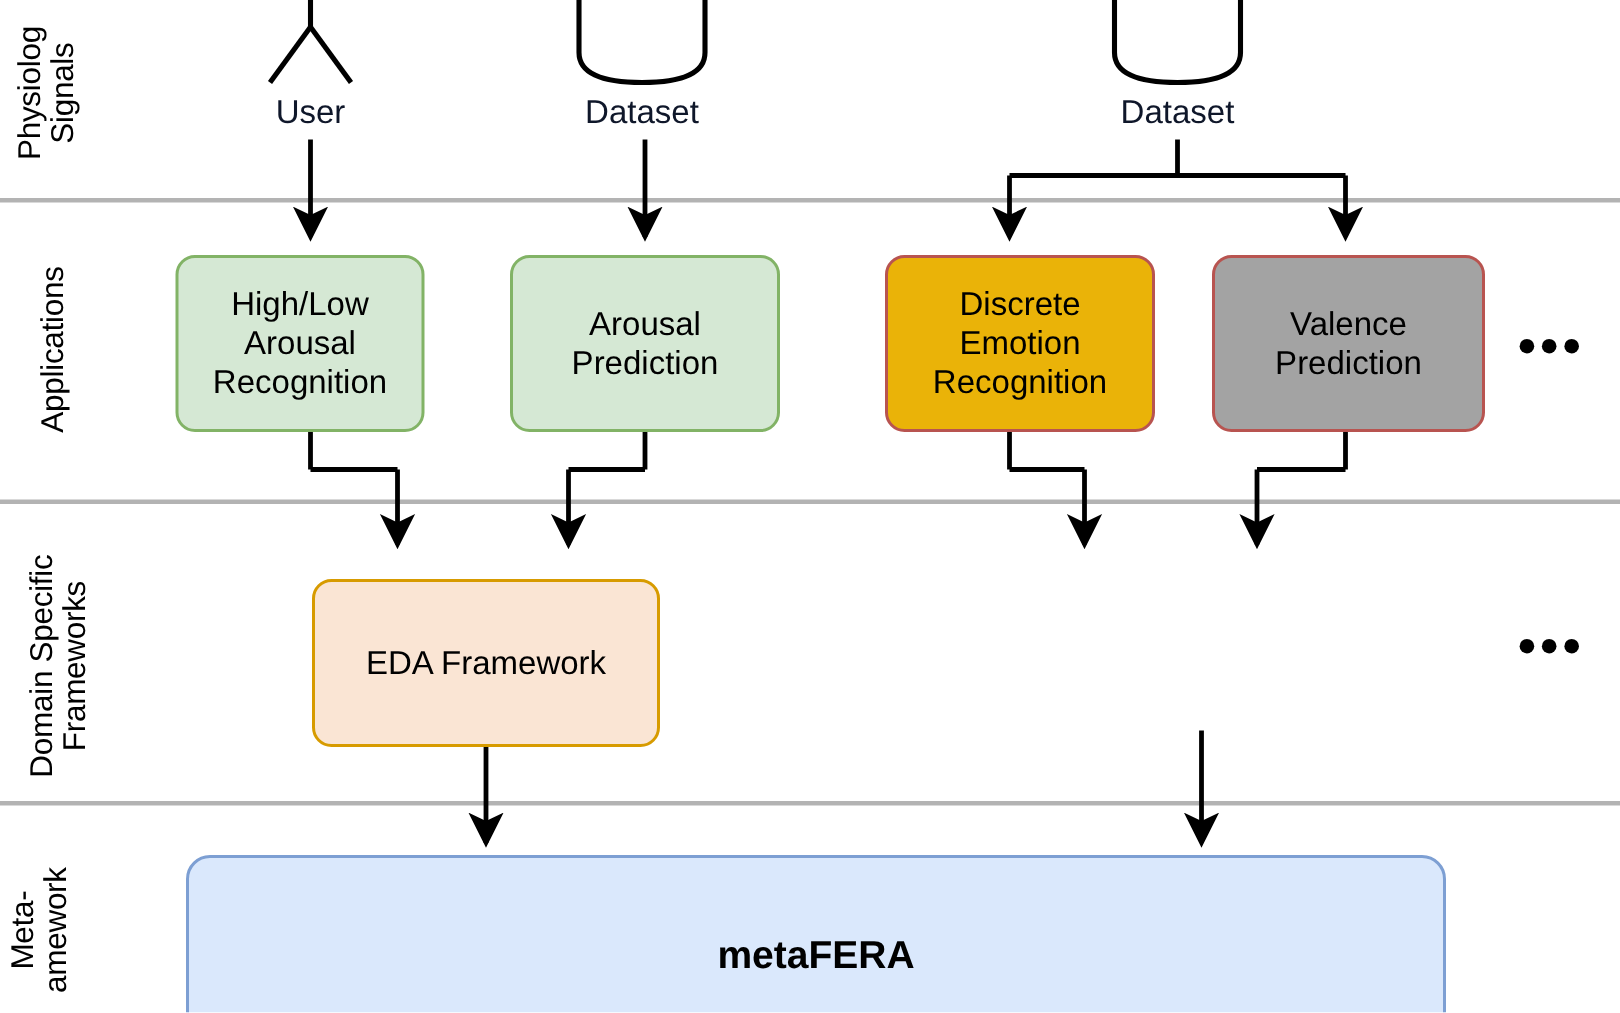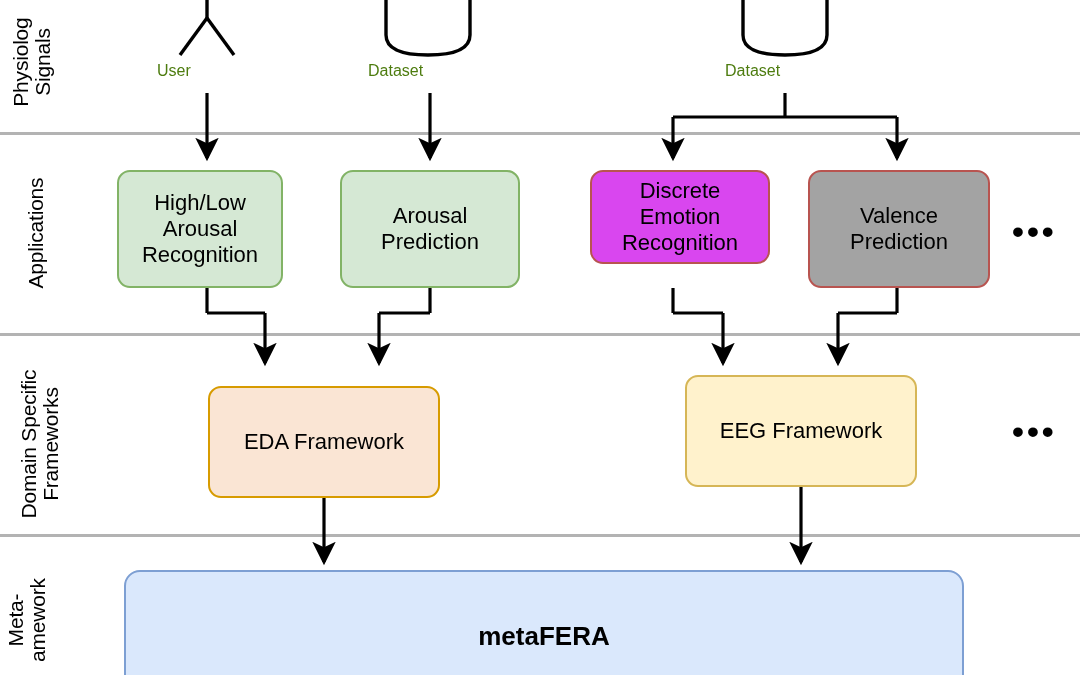--- a/index.html
+++ b/index.html
@@ -56,22 +56,23 @@
   .node.meta {
     font-weight: bold;
     font-size: 26px;
     border-radius: 16px;
     align-items: flex-start;
     padding-top: 49px;
   }
   .endpoint-label {
     position: absolute;
     font-family: "Liberation Sans", sans-serif;
-    font-size: 16px;
-    color: #4d7c0f;
+    font-size: 22px;
+    color: #0f172a;
+    text-align: center;
     white-space: nowrap;
   }
   .ellipsis {
     position: absolute;
     font-family: "Liberation Sans", sans-serif;
     font-size: 34px;
     font-weight: bold;
     color: #000000;
     letter-spacing: 3px;
     line-height: 1;
@@ -174,30 +175,29 @@
 
   <div class="endpoint-label" style="left:725px; top:62px; width:120px;">Dataset</div>
 
   <div class="node" style="left:117px; top:170px; width:166px; height:118px; background:#d5e8d4; border-color:#82b366;">High/Low
 Arousal
 Recognition</div>
 
   <div class="node" style="left:340px; top:170px; width:180px; height:118px; background:#d5e8d4; border-color:#82b366;">Arousal
 Prediction</div>
 
-  <div class="node" style="left:590px; top:170px; width:180px; height:94px; background:#d946ef; border-color:#b85450;">Discrete
+  <div class="node" style="left:590px; top:170px; width:180px; height:118px; background:#eab308; border-color:#b85450;">Discrete
 Emotion
 Recognition</div>
 
   <div class="node" style="left:808px; top:170px; width:182px; height:118px; background:#a3a3a3; border-color:#b85450;">Valence
 Prediction</div>
 
   <div class="node" style="left:208px; top:386px; width:232px; height:112px; background:#fae5d4; border-color:#d79b00;">EDA Framework</div>
 
-  <div class="node" style="left:685px; top:375px; width:232px; height:112px; background:#fff2cc; border-color:#d6b656;">EEG Framework</div>
 
   <div class="node meta" style="left:124px; top:570px; width:840px; height:130px; background:#dae8fc; border-color:#7d9fd3;">metaFERA</div>
 
   <div class="ellipsis" style="left:1012px; top:214px;">•••</div>
 
   <div class="ellipsis" style="left:1012px; top:414px;">•••</div>
 
 </div>
 
 </body></html>

